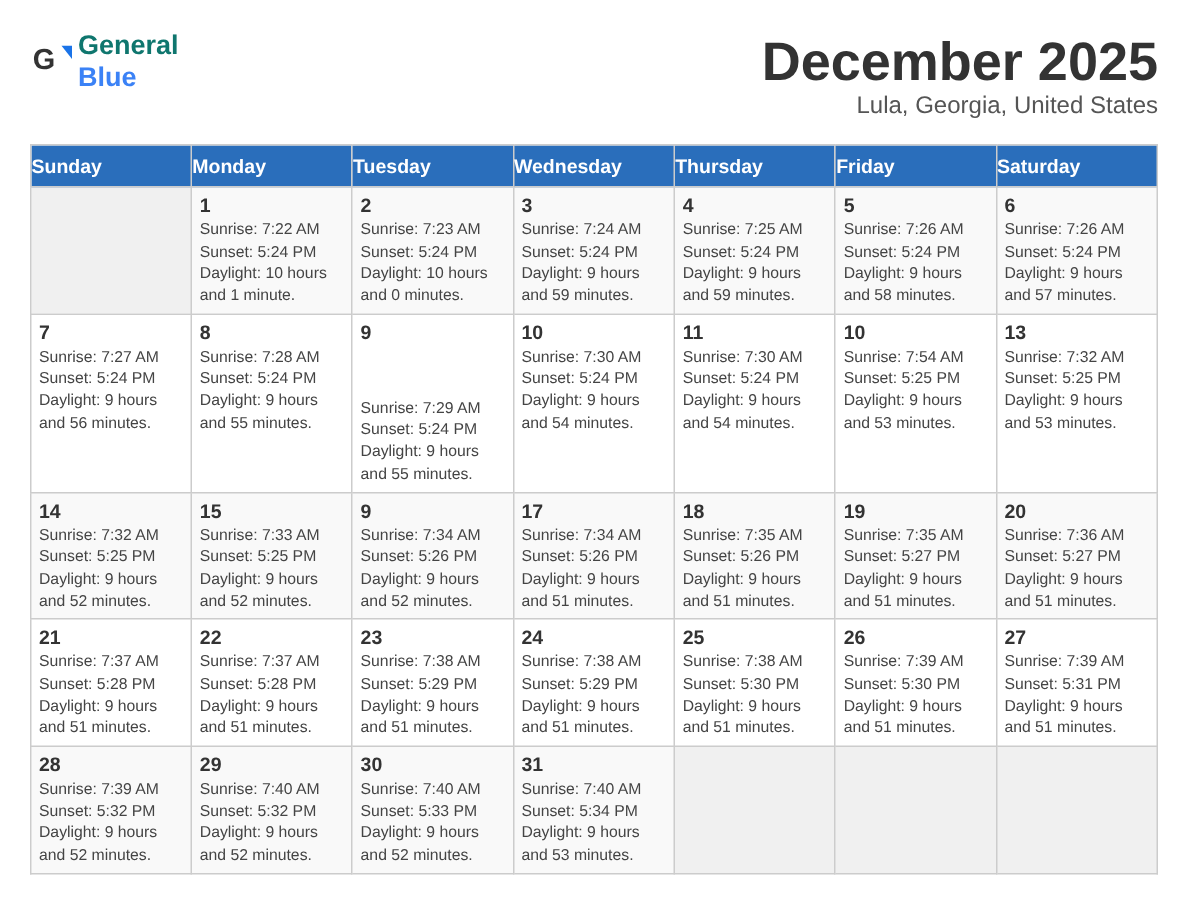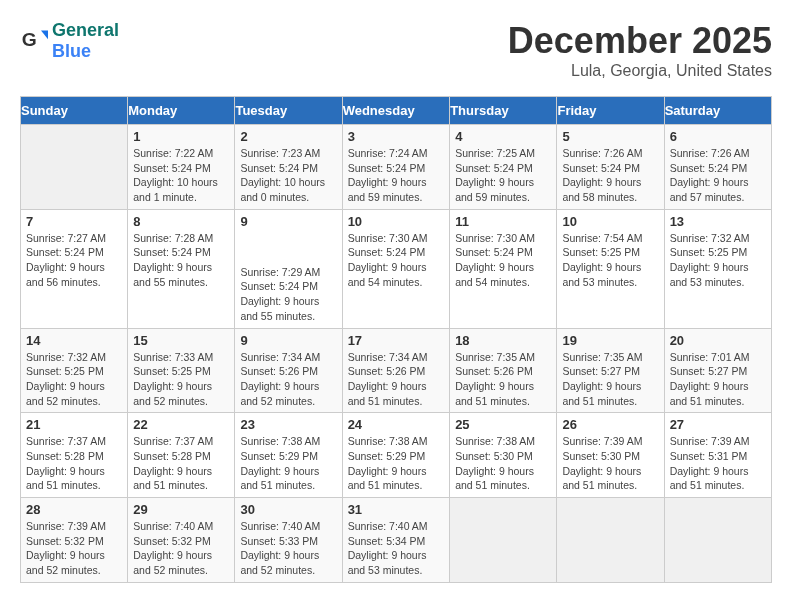--- a/index.html
+++ b/index.html
@@ -258,21 +258,21 @@
         </td>
         <td>
           <span class="day-number">19</span>
           <div class="day-info" style="white-space: pre-line;">Sunrise: 7:35 AM
 Sunset: 5:27 PM
 Daylight: 9 hours
 and 51 minutes.</div>
         </td>
         <td>
           <span class="day-number">20</span>
-          <div class="day-info" style="white-space: pre-line;">Sunrise: 7:01 AM
+          <div class="day-info" style="white-space: pre-line;">Sunrise: 7:36 AM
 Sunset: 5:27 PM
 Daylight: 9 hours
 and 51 minutes.</div>
         </td>
       </tr>
       <tr>
         <td>
           <span class="day-number">21</span>
           <div class="day-info" style="white-space: pre-line;">Sunrise: 7:37 AM
 Sunset: 5:28 PM

